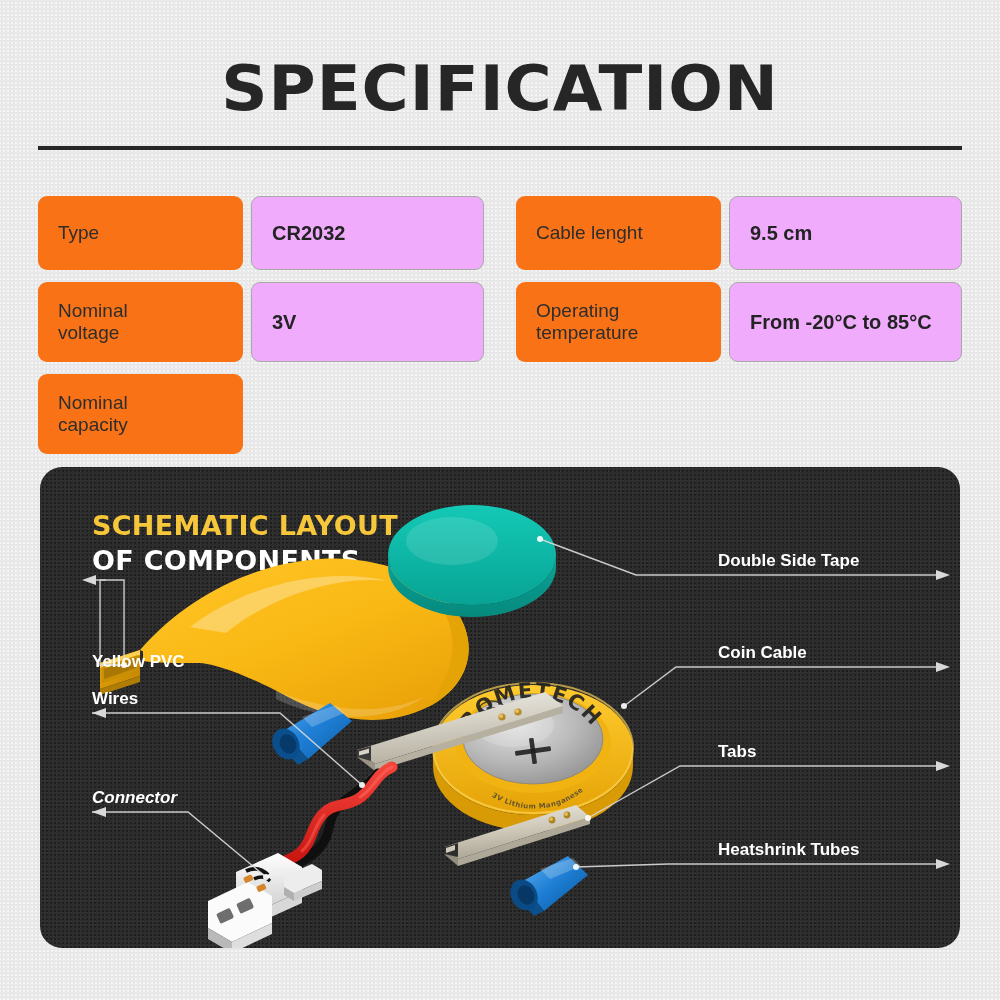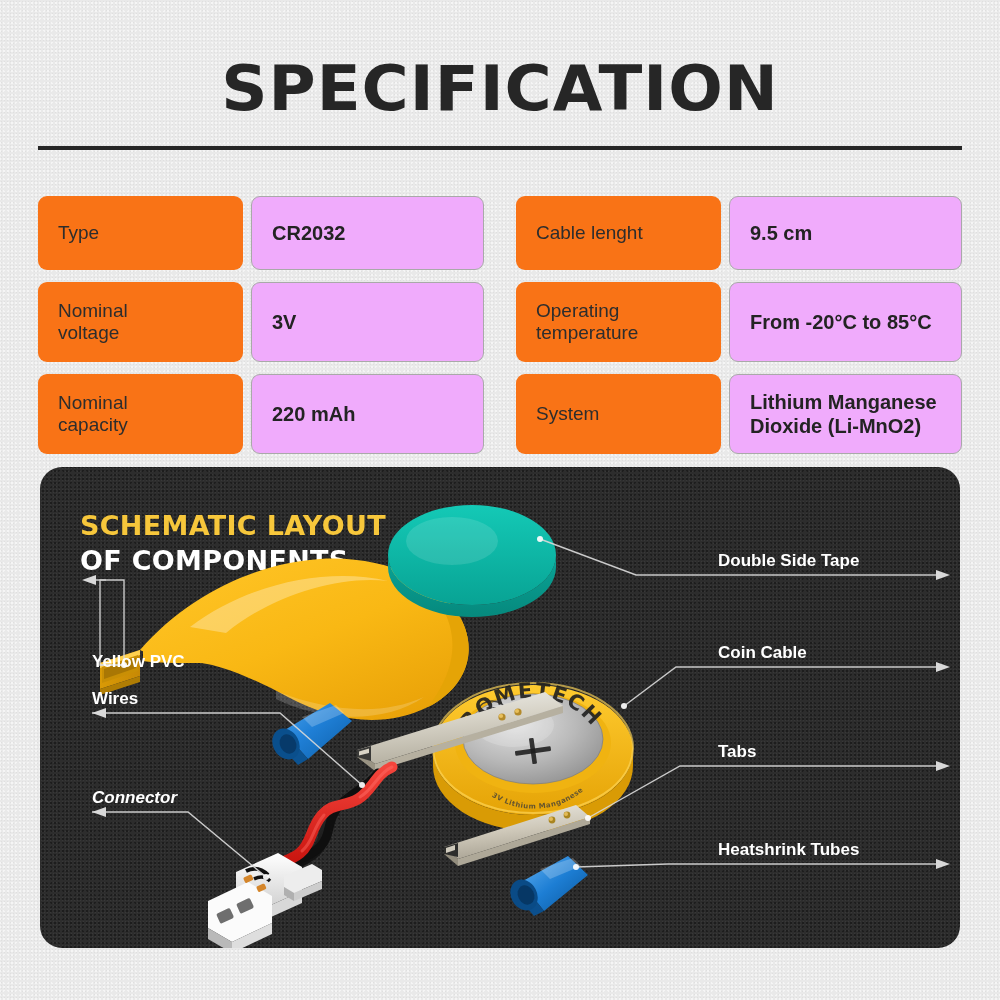--- a/index.html
+++ b/index.html
@@ -64,21 +64,21 @@
   #panel{
     position:absolute;left:40px;top:467px;width:920px;height:481px;
     border-radius:22px;overflow:hidden;
     background-color:#2d2d2d;
     background-image:
       radial-gradient(rgba(255,255,255,.05) 1px, transparent 1px),
       radial-gradient(rgba(0,0,0,.35) 1px, transparent 1px);
     background-size:3px 3px,4px 4px;
     background-position:0 0,1px 2px;
   }
-  #panel-head{position:absolute;left:40px;top:41px;}
+  #panel-head{position:absolute;left:52px;top:41px;}
   #panel-head div{
     font-family:"DejaVu Sans",sans-serif;
     font-weight:700;font-size:27px;letter-spacing:.3px;line-height:1.3;
   }
   #ph1{color:#f7c73b;}
   #ph2{color:#ffffff;}
 
   .callout{position:absolute;color:#fff;font-size:17px;font-weight:700;white-space:nowrap;}
   .callout.right{text-align:center;}
 
@@ -111,26 +111,20 @@
   </div>
   <div class="spec-row r2">
     <div class="spec-label">Operating
 temperature</div>
     <div class="spec-value">From -20°C to 85°C</div>
   </div>
 
   <div class="spec-row r3">
     <div class="spec-label">Nominal
 capacity</div>
-    <div class="spec-value">220 mAh</div>
-  </div>
-  <div class="spec-row r3">
-    <div class="spec-label">System</div>
-    <div class="spec-value">Lithium Manganese
-Dioxide (Li-MnO2)</div>
   </div>
 </div>
 
 <div id="panel">
 
   <div id="panel-head">
     <div id="ph1">SCHEMATIC LAYOUT</div>
     <div id="ph2">OF COMPONENTS</div>
   </div>
 

